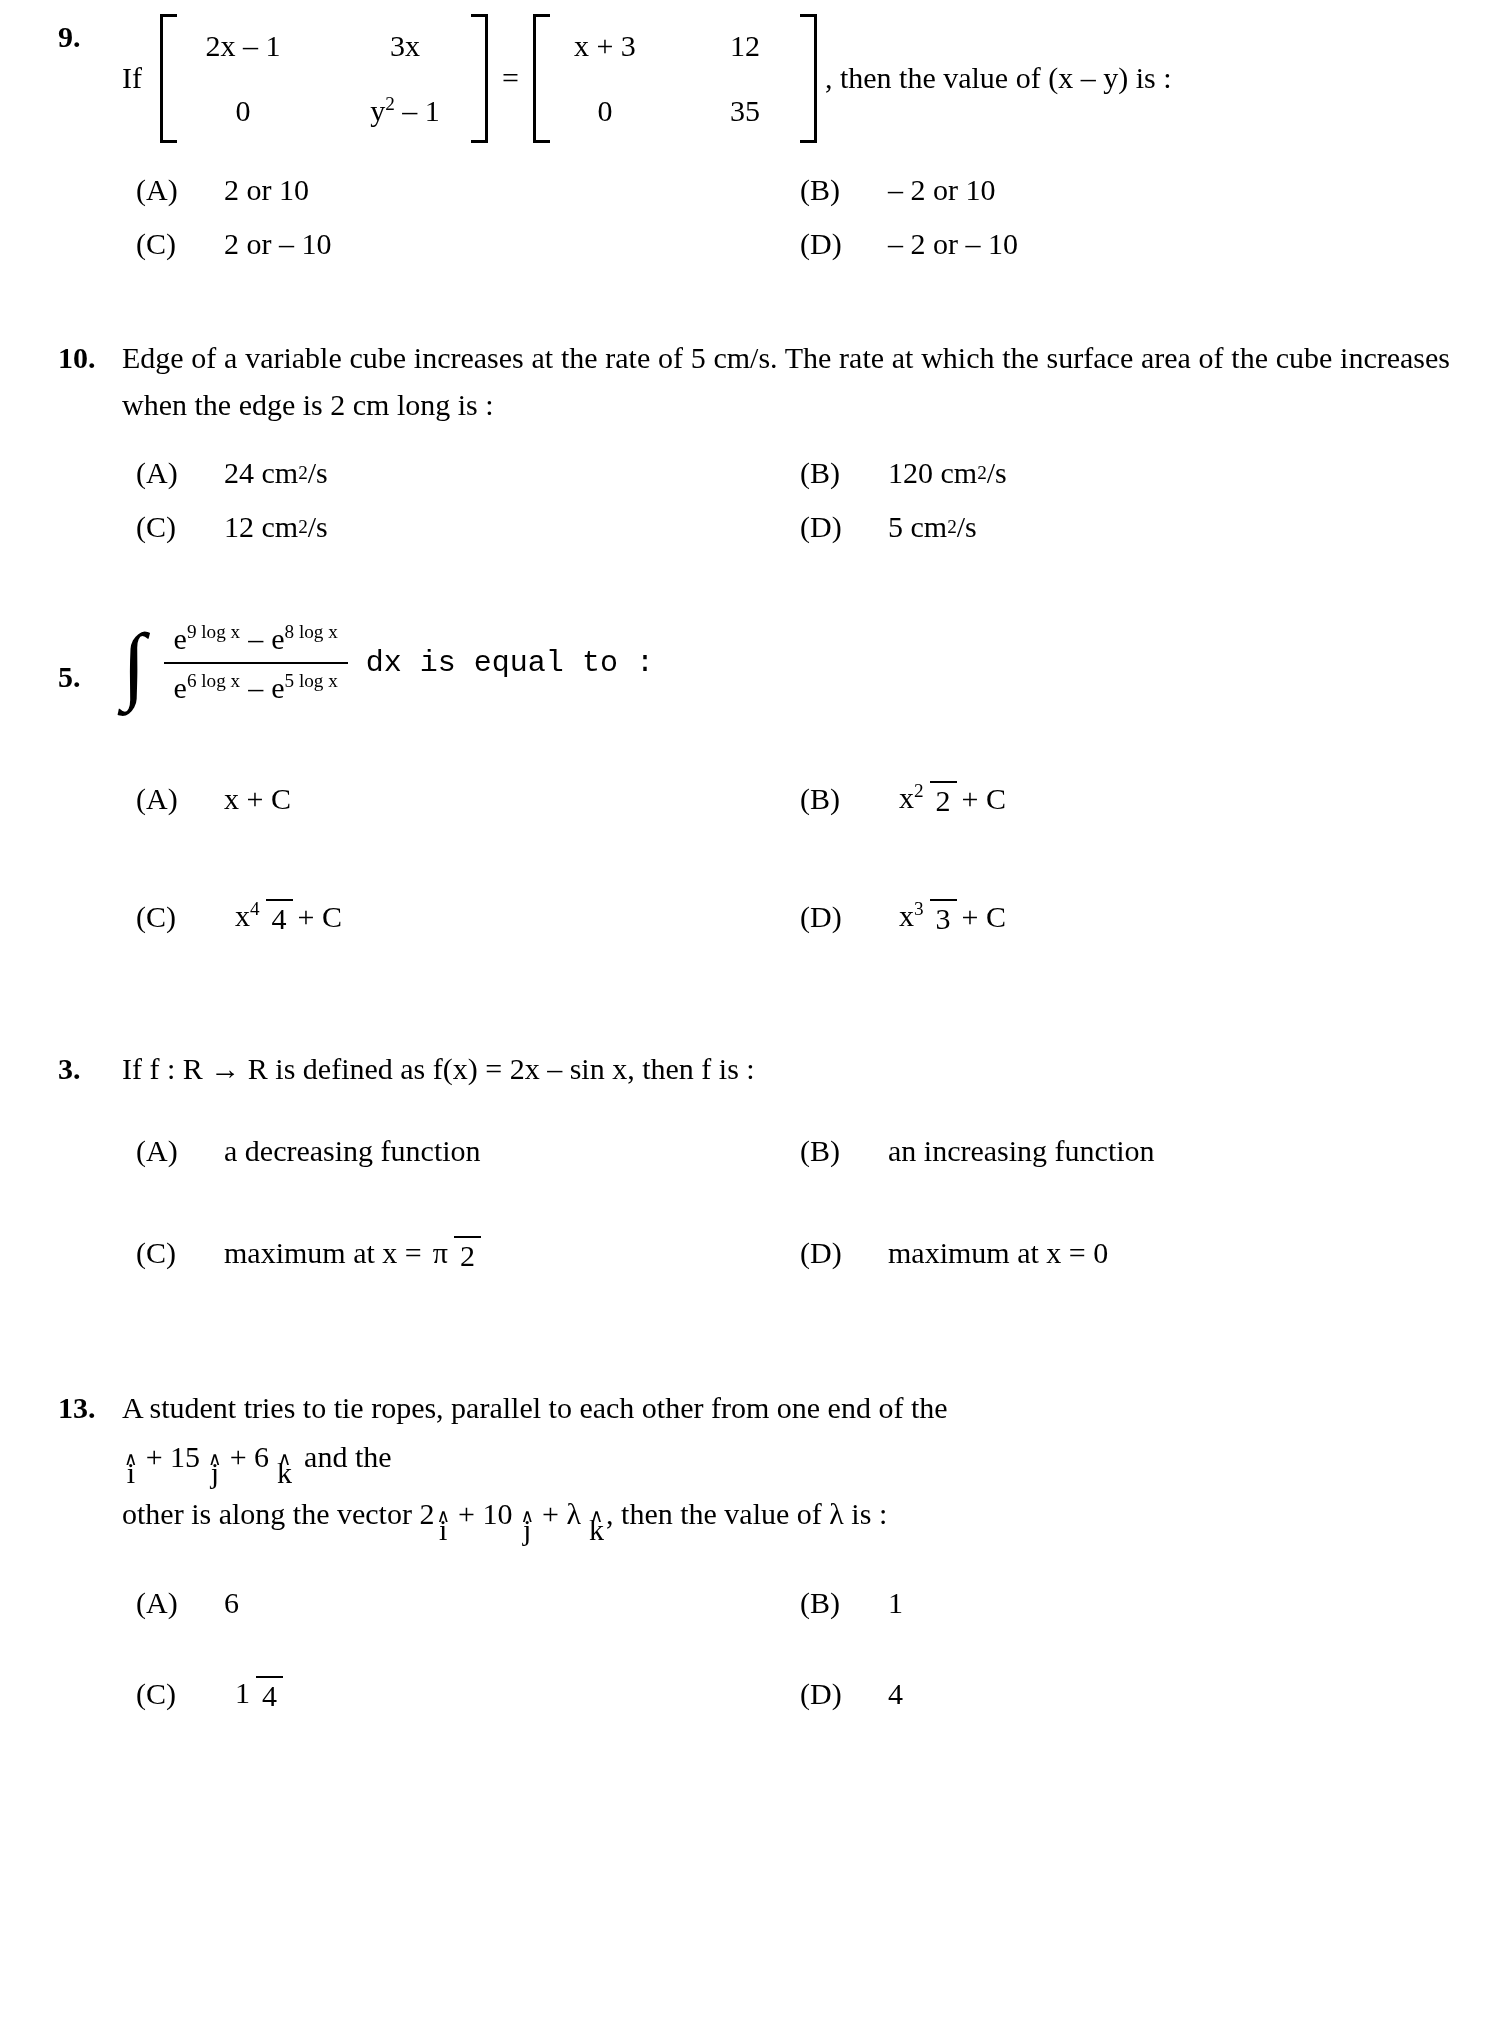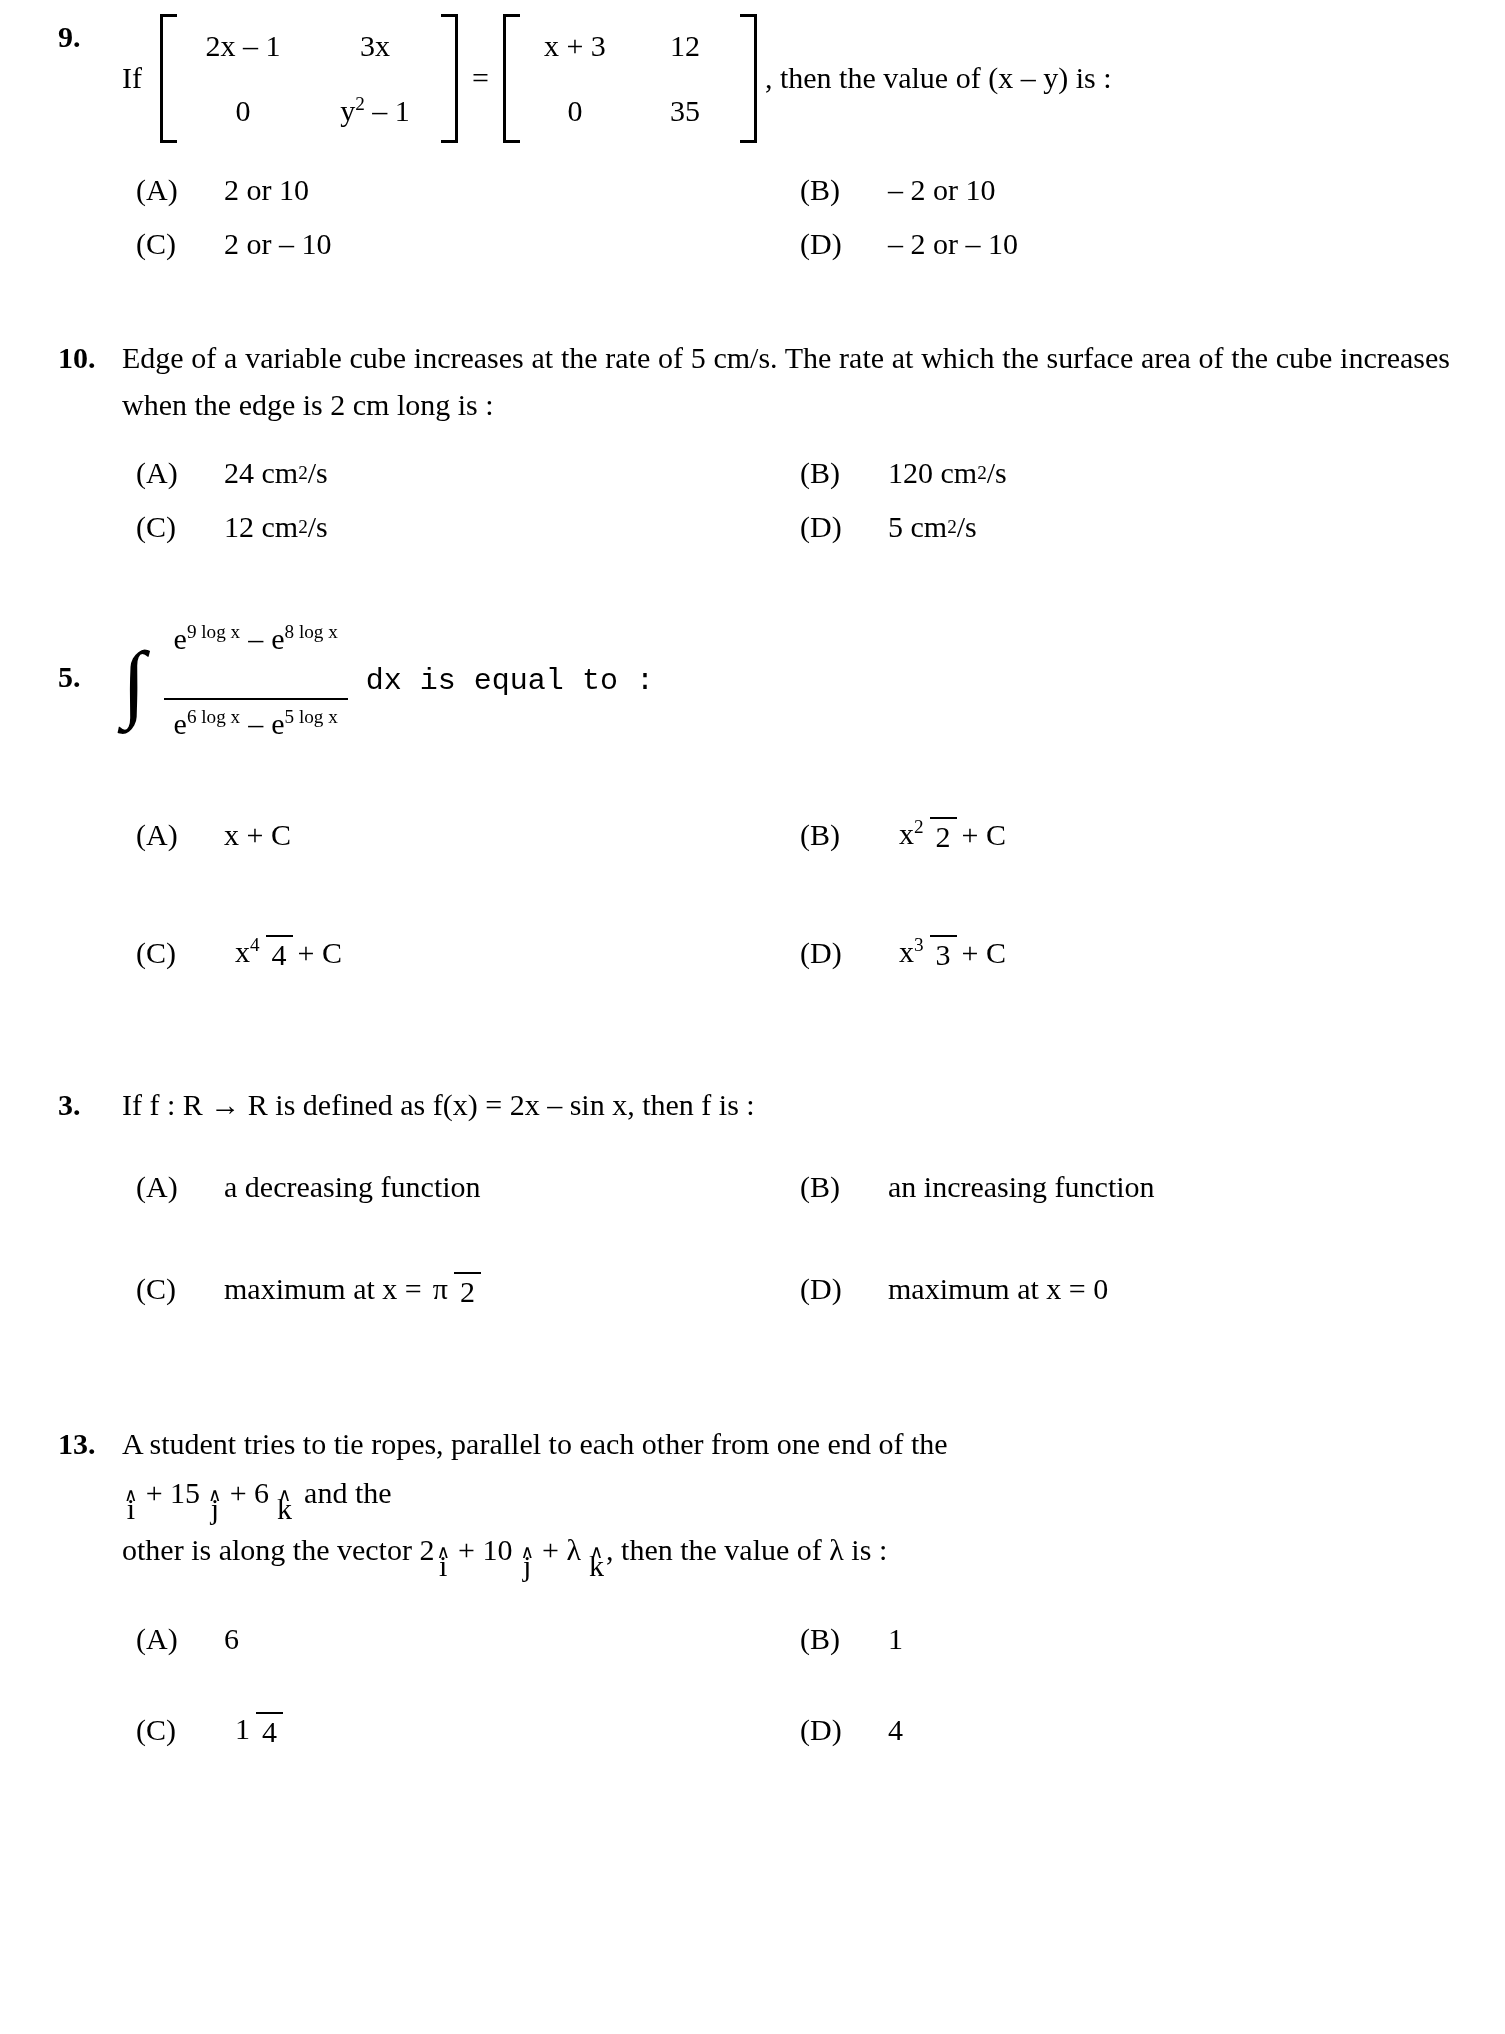--- a/index.html
+++ b/index.html
@@ -118,20 +118,21 @@
   }
   .mbrk.l { border-left: 3px solid #000; }
   .mbrk.r { border-right: 3px solid #000; }
   .mrows {
     display: flex;
     flex-direction: column;
   }
   .mrow {
     display: flex;
     flex-direction: row;
+    gap: 30px;
   }
   .mcell {
     min-width: 86px;
     padding: 9px 12px;
     text-align: center;
     white-space: nowrap;
   }
   .matrix.wide .mcell { min-width: 108px; }
 
   
@@ -154,21 +155,20 @@
     margin: 0 8px;
   }
   .bigfrac .num { padding: 0 10px 4px 10px; white-space: nowrap; }
   .bigfrac .den {
     border-top: 2px solid #000;
     padding: 5px 10px 0 10px;
     white-space: nowrap;
     width: 100%;
     text-align: center;
     box-sizing: border-box;
-    margin-top: 36px;
   }
 
   
   .vec {
     display: inline-flex;
     flex-direction: column;
     align-items: center;
     vertical-align: baseline;
     line-height: 0.82;
     margin: 0 2px;

